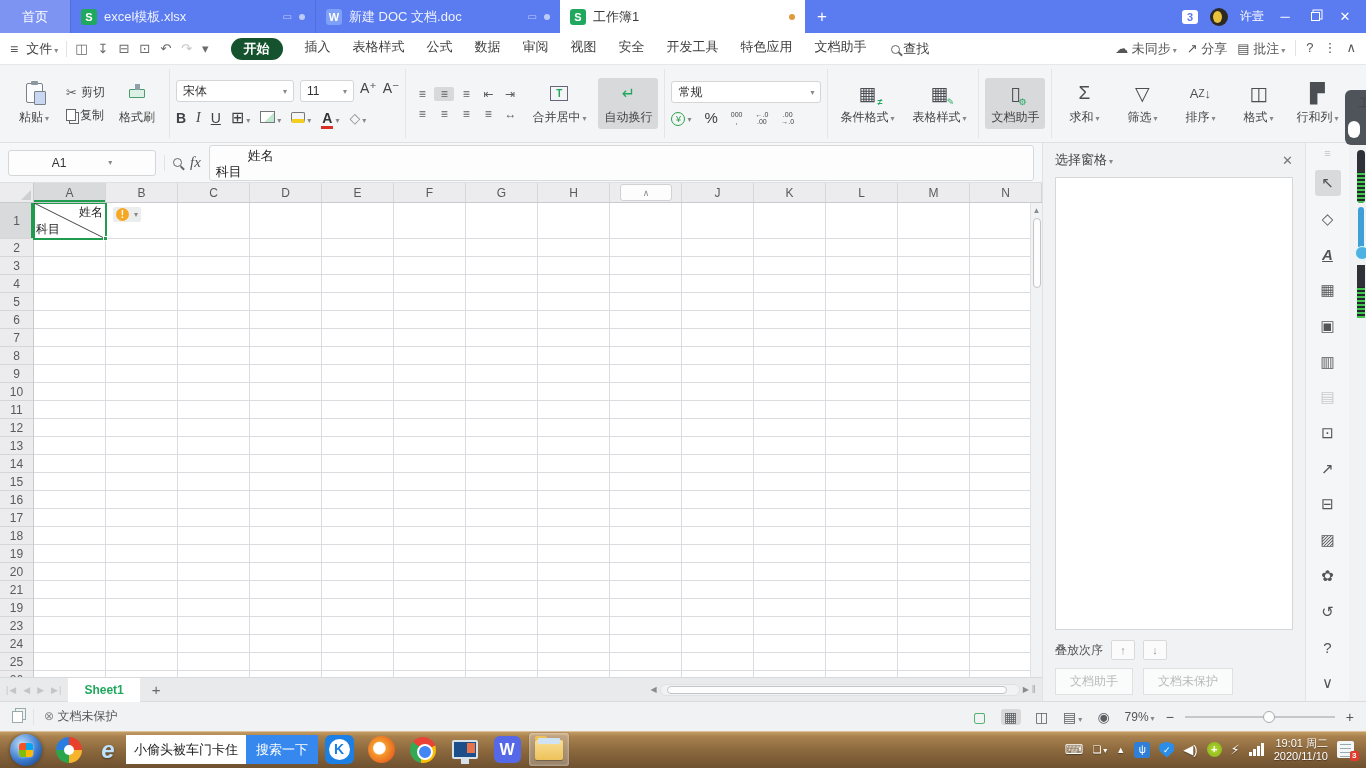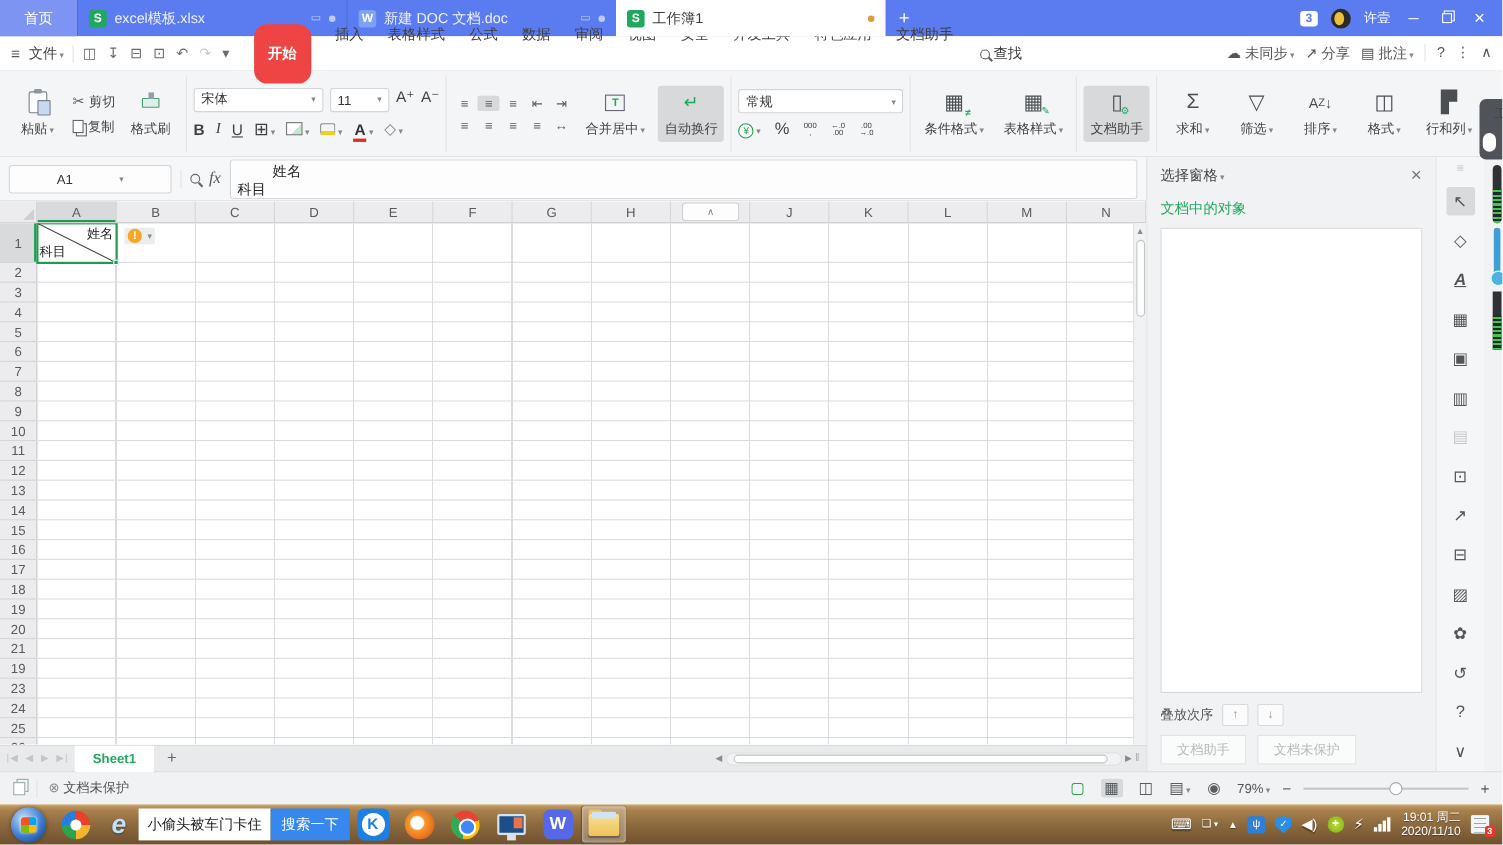--- a/index.html
+++ b/index.html
@@ -28,21 +28,21 @@
   .wbtn{color:#fff;font-size:13px;width:18px;text-align:center}
   .restore-sq{display:inline-block;width:9px;height:9px;border:1px solid #fff;box-shadow:2px -2px 0 -0.5px #5b7bf0,2px -2px 0 0.5px #fff}
 
   
   .menubar{height:32px;background:#fff;border-bottom:1px solid #e6e7e8;display:flex;align-items:center;padding:0 10px;gap:8px;font-size:13px;color:#3e3e3e}
   .mb-sep{width:1px;height:16px;background:#e2e3e4}
   .qa{display:flex;gap:10px;color:#6b6b6b;font-size:13px}
   .qa span.faded{color:#c6c7c8}
   .menu-tabs{display:flex;gap:22px;margin-left:14px}
   .mtab{color:#3e3e3e;cursor:default}
-  .mtab.active{background:#ef4444;color:#fff;border-radius:12px;padding:18px 13px;font-weight:bold}
+  .mtab.active{background:#14532d;color:#fff;border-radius:12px;padding:2px 13px;font-weight:bold}
   .mb-right{margin-left:auto;display:flex;align-items:flex-start;gap:10px;color:#555}
   .lens{display:inline-block;width:9px;height:9px;border:1.5px solid #666;border-radius:50%;position:relative;vertical-align:-1px}
   .lens::after{content:"";position:absolute;width:5px;height:1.5px;background:#666;transform:rotate(45deg);right:-4px;bottom:-2px}
   .dd{font-size:8px;color:#888;margin-left:2px}
 
   
   .ribbon{height:78px;background:#f4f5f6;border-bottom:1px solid #e0e1e2;display:flex;align-items:stretch;padding:4px 2px}
   .grp{border-right:1px solid #e4e5e6;display:flex;align-items:center;padding:0 6px;gap:6px}
   .big{display:flex;flex-direction:column;align-items:center;justify-content:center;gap:4px;padding:3px 6px;border-radius:3px;min-width:52px}
   .big .bicon{height:24px;display:flex;align-items:center;justify-content:center;font-size:19px;color:#4b4f53}
@@ -540,21 +540,20 @@
         </span>
       </div>
     </div>
 
     <div class="rightcol">
       <div class="panel">
         <div class="prow">
           <span><span>选择窗格</span><span class="dd">▾</span></span>
           <span class="x">✕</span>
         </div>
-        <div class="pheading">文档中的对象</div>
         <div class="plist"></div>
         <div class="porder">
           <span>叠放次序</span>
           <span class="obtn">↑</span>
           <span class="obtn">↓</span>
         </div>
         <div class="pbtns">
           <span class="pbtn">文档助手</span>
           <span class="pbtn">文档未保护</span>
         </div>

